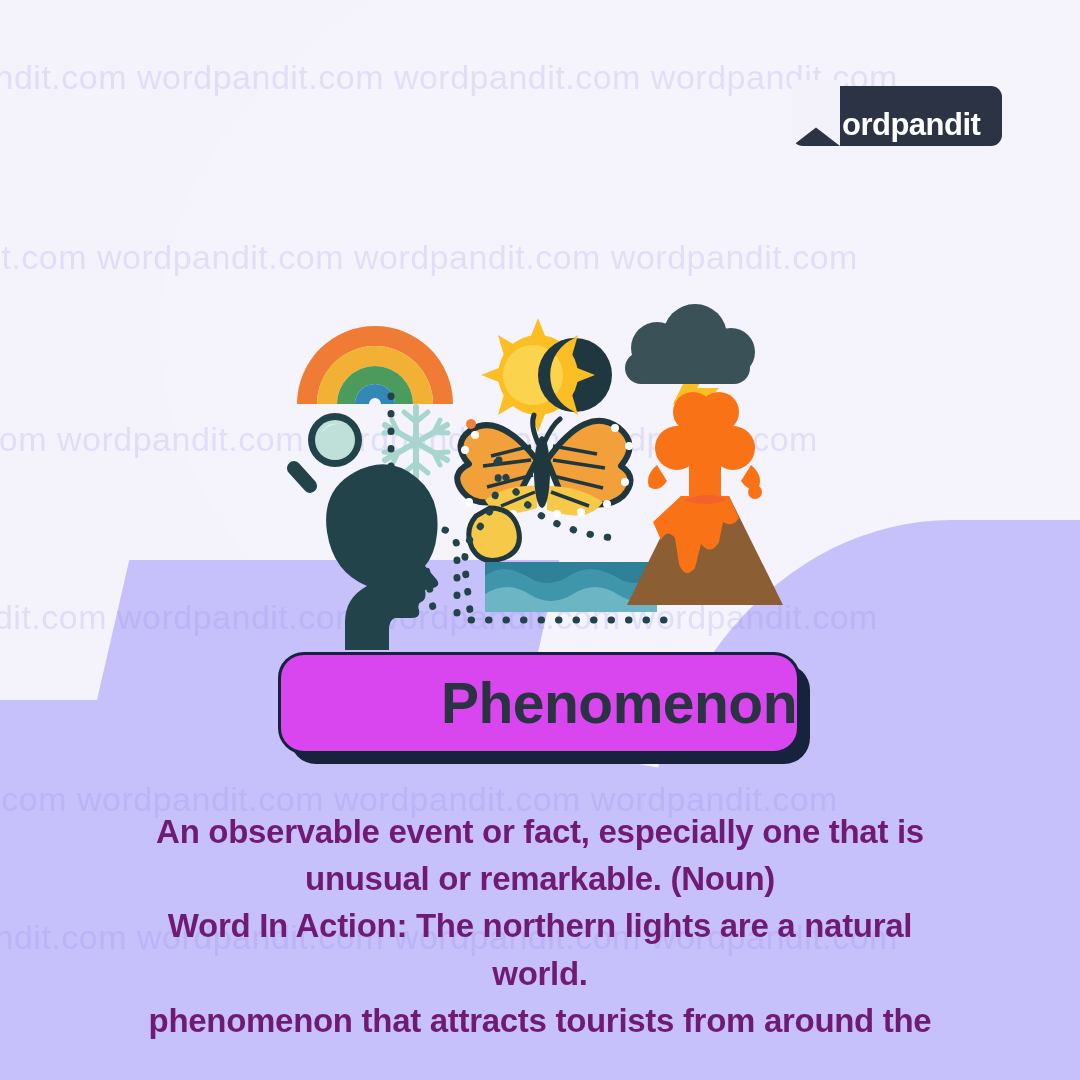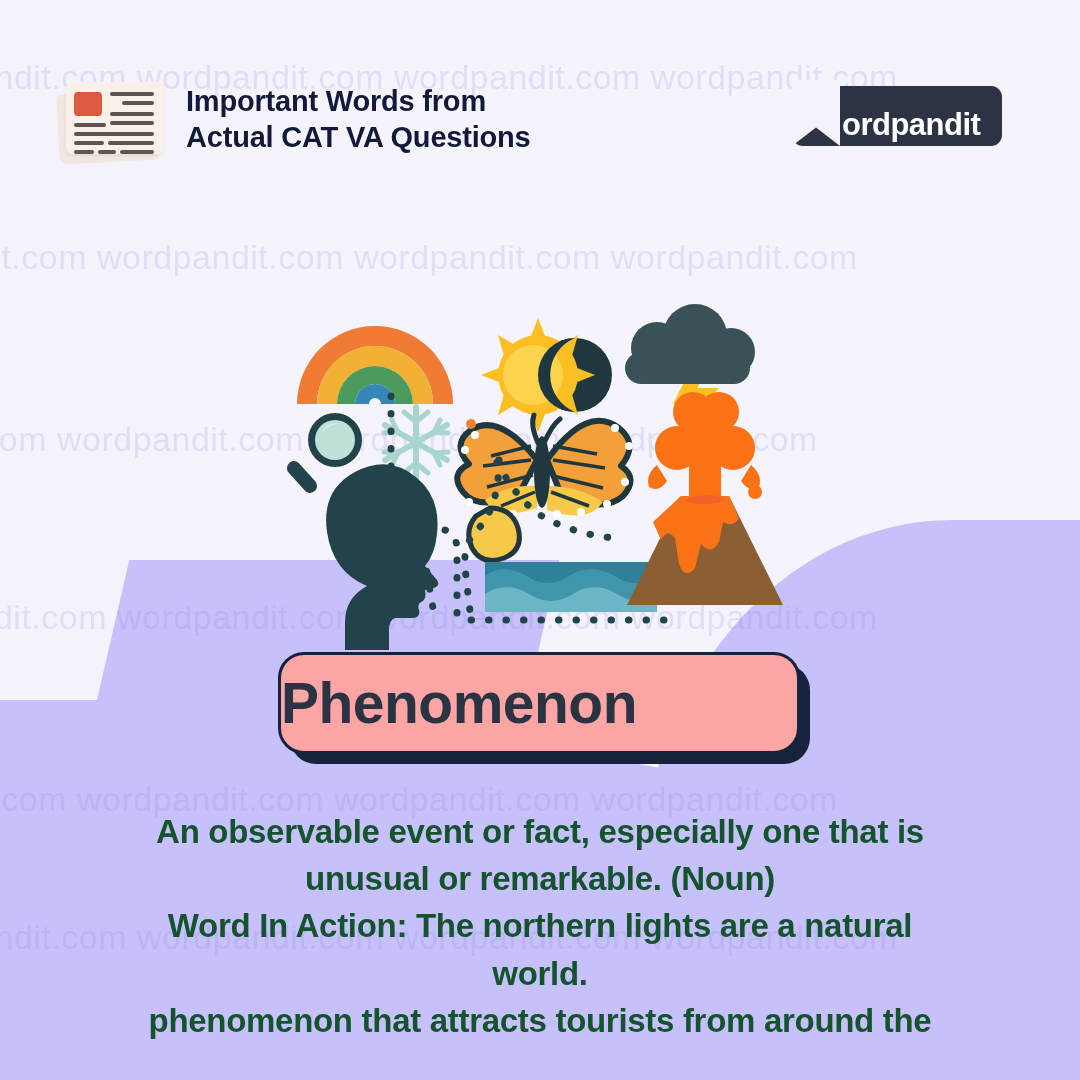--- a/index.html
+++ b/index.html
@@ -138,35 +138,35 @@
     width:532px;height:112px;z-index:6;
   }
   .word-shadow{
     position:absolute;left:12px;top:12px;
     width:520px;height:100px;
     background:#17233d;border-radius:26px;
   }
   .word-card{
     position:absolute;left:0;top:0;
     width:516px;height:96px;
-    background:#fca5a5;
+    background:#d946ef;
     border:3px solid #17233d;
     border-radius:26px;
-    display:flex;align-items:center;justify-content:flex-start;
+    display:flex;align-items:center;justify-content:flex-end;
   }
   .word-text{
     font-size:57px;font-weight:bold;color:#2a3342;
     letter-spacing:-0.5px;line-height:1;
   }
 
   
   .definition{
     position:absolute;left:50px;top:808px;width:980px;
     text-align:center;z-index:6;
-    color:#14532d;
+    color:#701a75;
     font-size:33px;font-weight:bold;line-height:1.43;
     letter-spacing:-0.3px;
   }
   .definition .line{display:block;}
 </style>
 </head>
 <body>
 
 <div class="canvas">
 
@@ -179,40 +179,20 @@
 
   <div class="watermark-layer">
     <div class="wm-row" style="left:-120px;top:58px;">wordpandit.com wordpandit.com wordpandit.com wordpandit.com</div>
     <div class="wm-row" style="left:-160px;top:238px;">wordpandit.com wordpandit.com wordpandit.com wordpandit.com</div>
     <div class="wm-row" style="left:-200px;top:420px;">wordpandit.com wordpandit.com wordpandit.com wordpandit.com</div>
     <div class="wm-row" style="left:-140px;top:598px;">wordpandit.com wordpandit.com wordpandit.com wordpandit.com</div>
     <div class="wm-row" style="left:-180px;top:780px;">wordpandit.com wordpandit.com wordpandit.com wordpandit.com</div>
     <div class="wm-row" style="left:-120px;top:918px;">wordpandit.com wordpandit.com wordpandit.com wordpandit.com</div>
   </div>
 
-  <div class="header">
-    <div class="news-icon">
-      <div class="news-back"></div>
-      <div class="news-front"></div>
-      <div class="news-red"></div>
-      <div class="nl" style="left:58px;top:22px;width:44px;"></div>
-      <div class="nl" style="left:70px;top:31px;width:32px;"></div>
-      <div class="nl" style="left:58px;top:42px;width:44px;"></div>
-      <div class="nl" style="left:58px;top:51px;width:44px;"></div>
-      <div class="nl" style="left:22px;top:53px;width:32px;"></div>
-      <div class="nl" style="left:22px;top:62px;width:80px;"></div>
-      <div class="nl" style="left:22px;top:71px;width:30px;"></div>
-      <div class="nl" style="left:56px;top:71px;width:46px;"></div>
-      <div class="nl" style="left:22px;top:80px;width:20px;"></div>
-      <div class="nl" style="left:46px;top:80px;width:18px;"></div>
-      <div class="nl" style="left:68px;top:80px;width:34px;"></div>
-    </div>
-    <div class="header-title">Important Words from
-Actual CAT VA Questions</div>
-  </div>
 
   <div class="logo">
     <div class="logo-box"></div>
     <div class="logo-ribbon"></div>
     <div class="logo-text">ordpandit</div>
   </div>
 
   <div class="illus">
     <svg viewBox="0 0 500 350" xmlns="http://www.w3.org/2000/svg">
 

